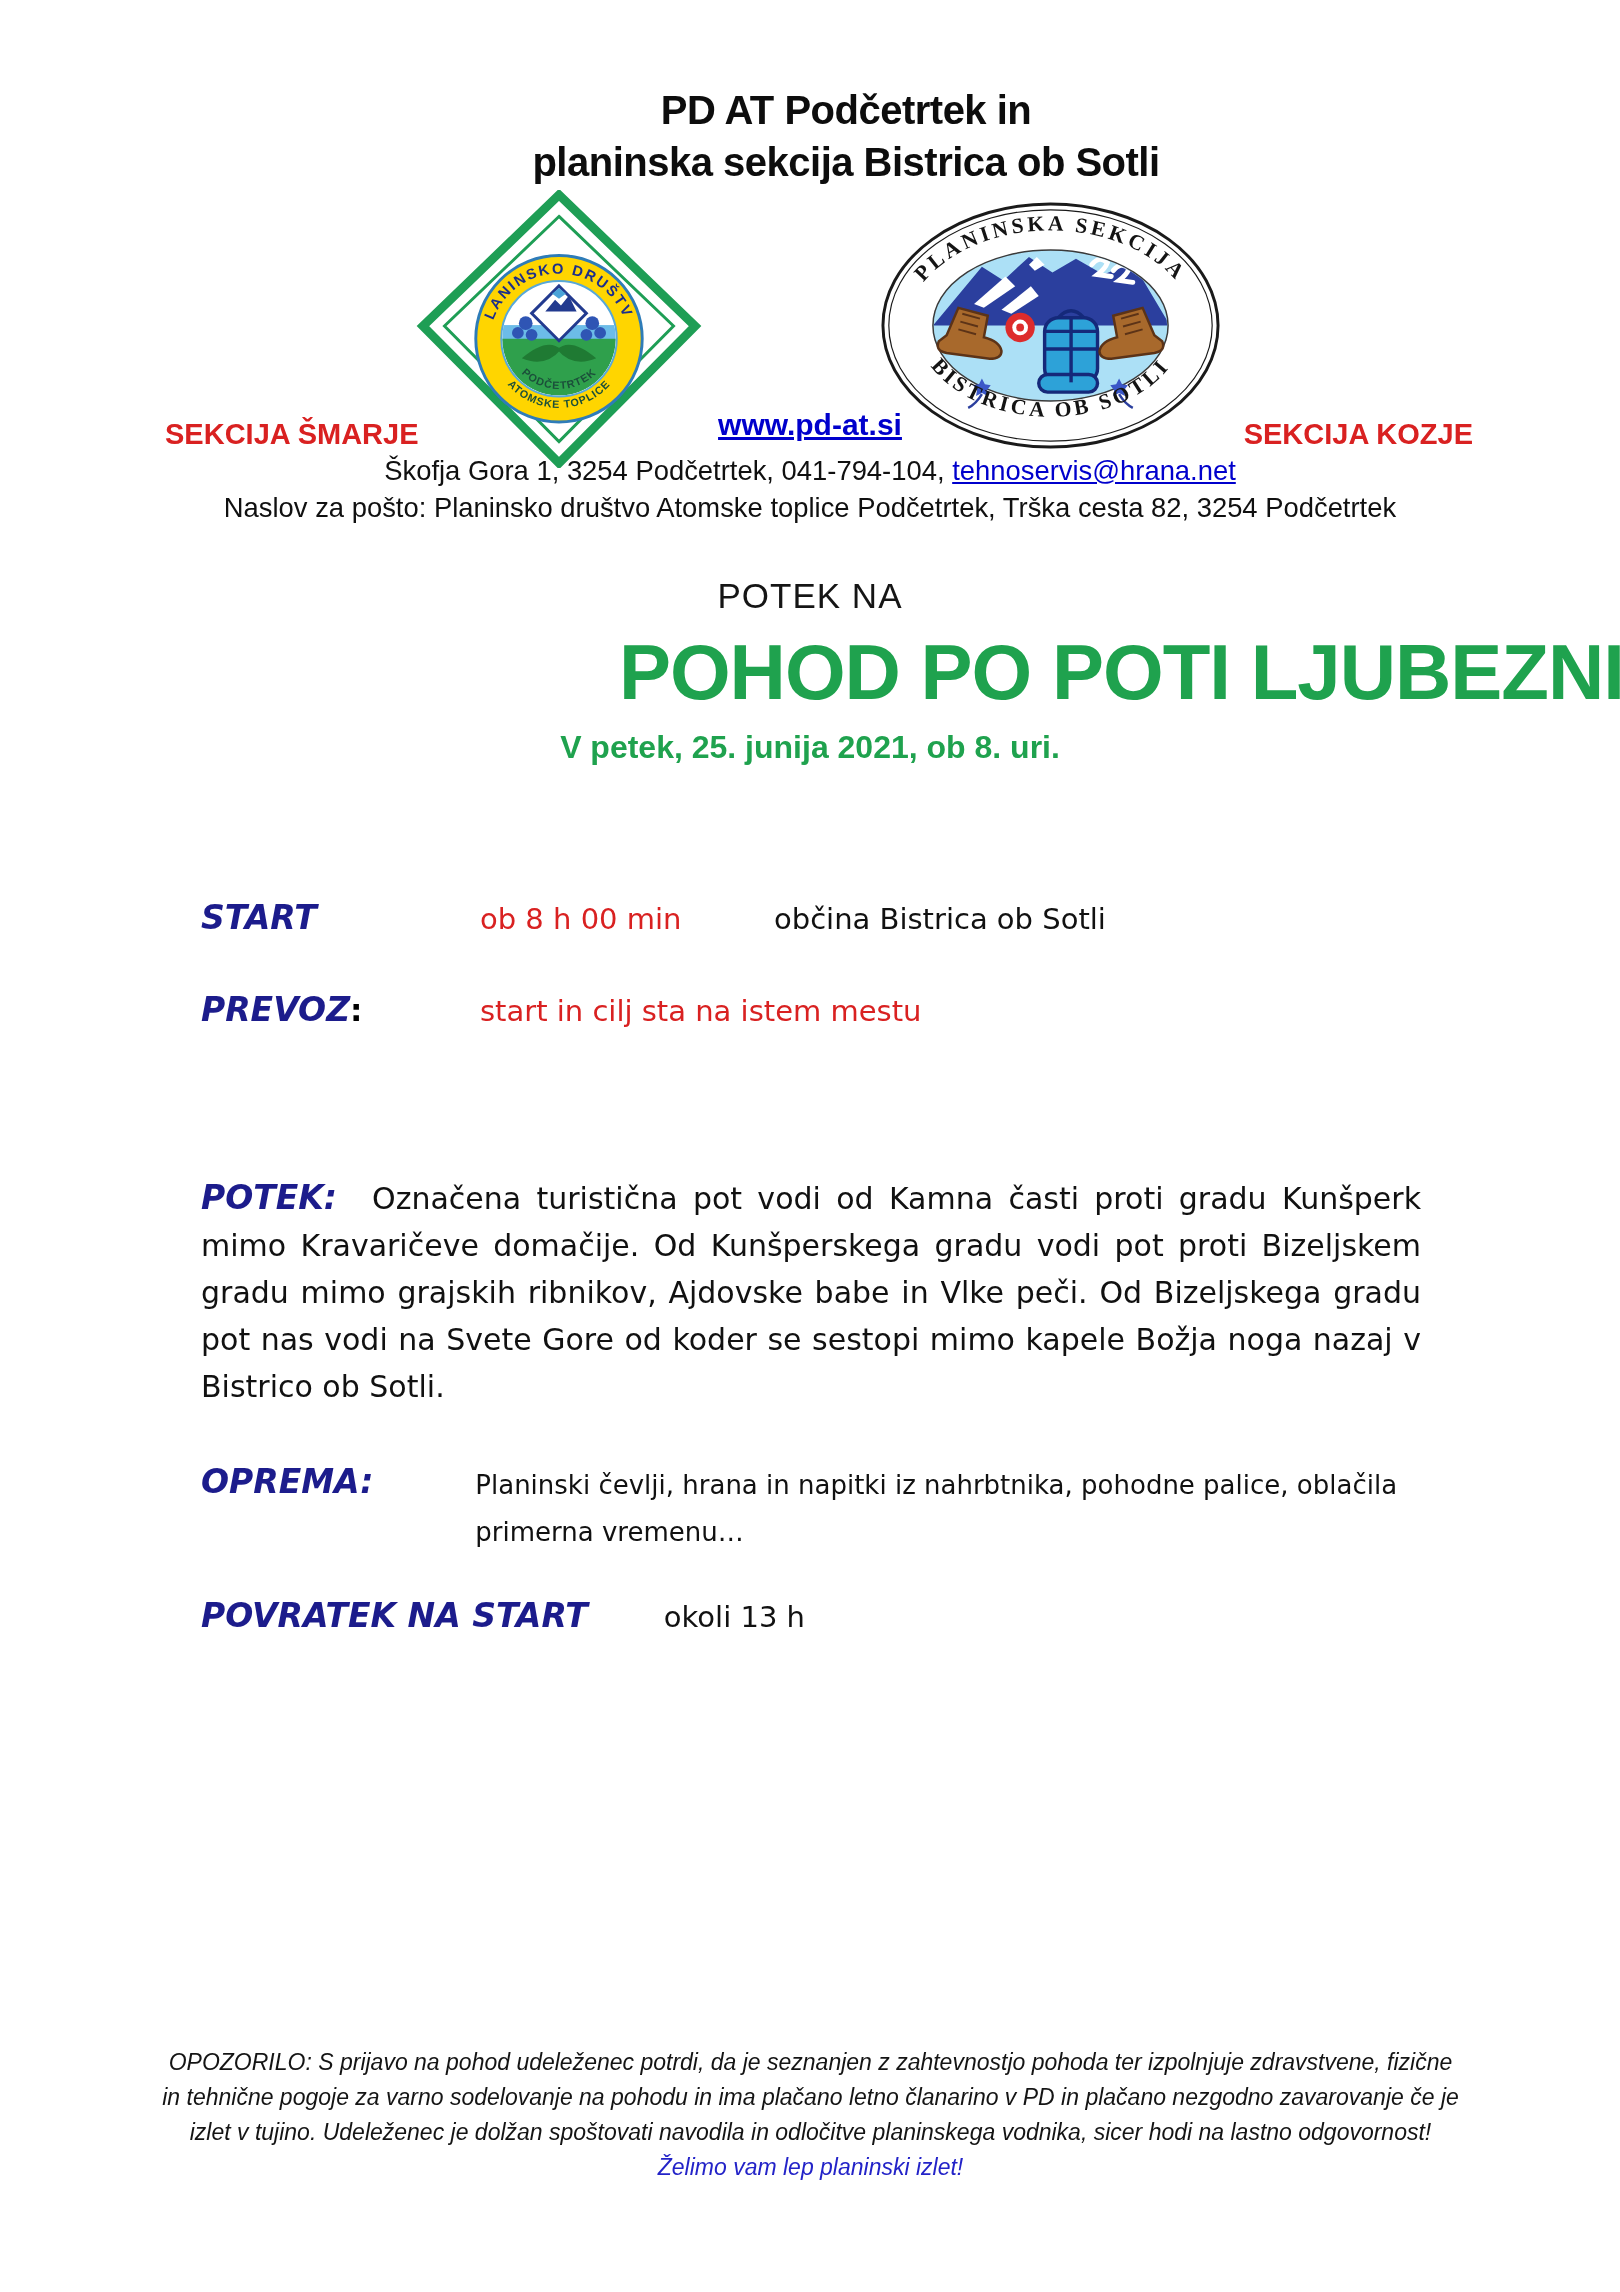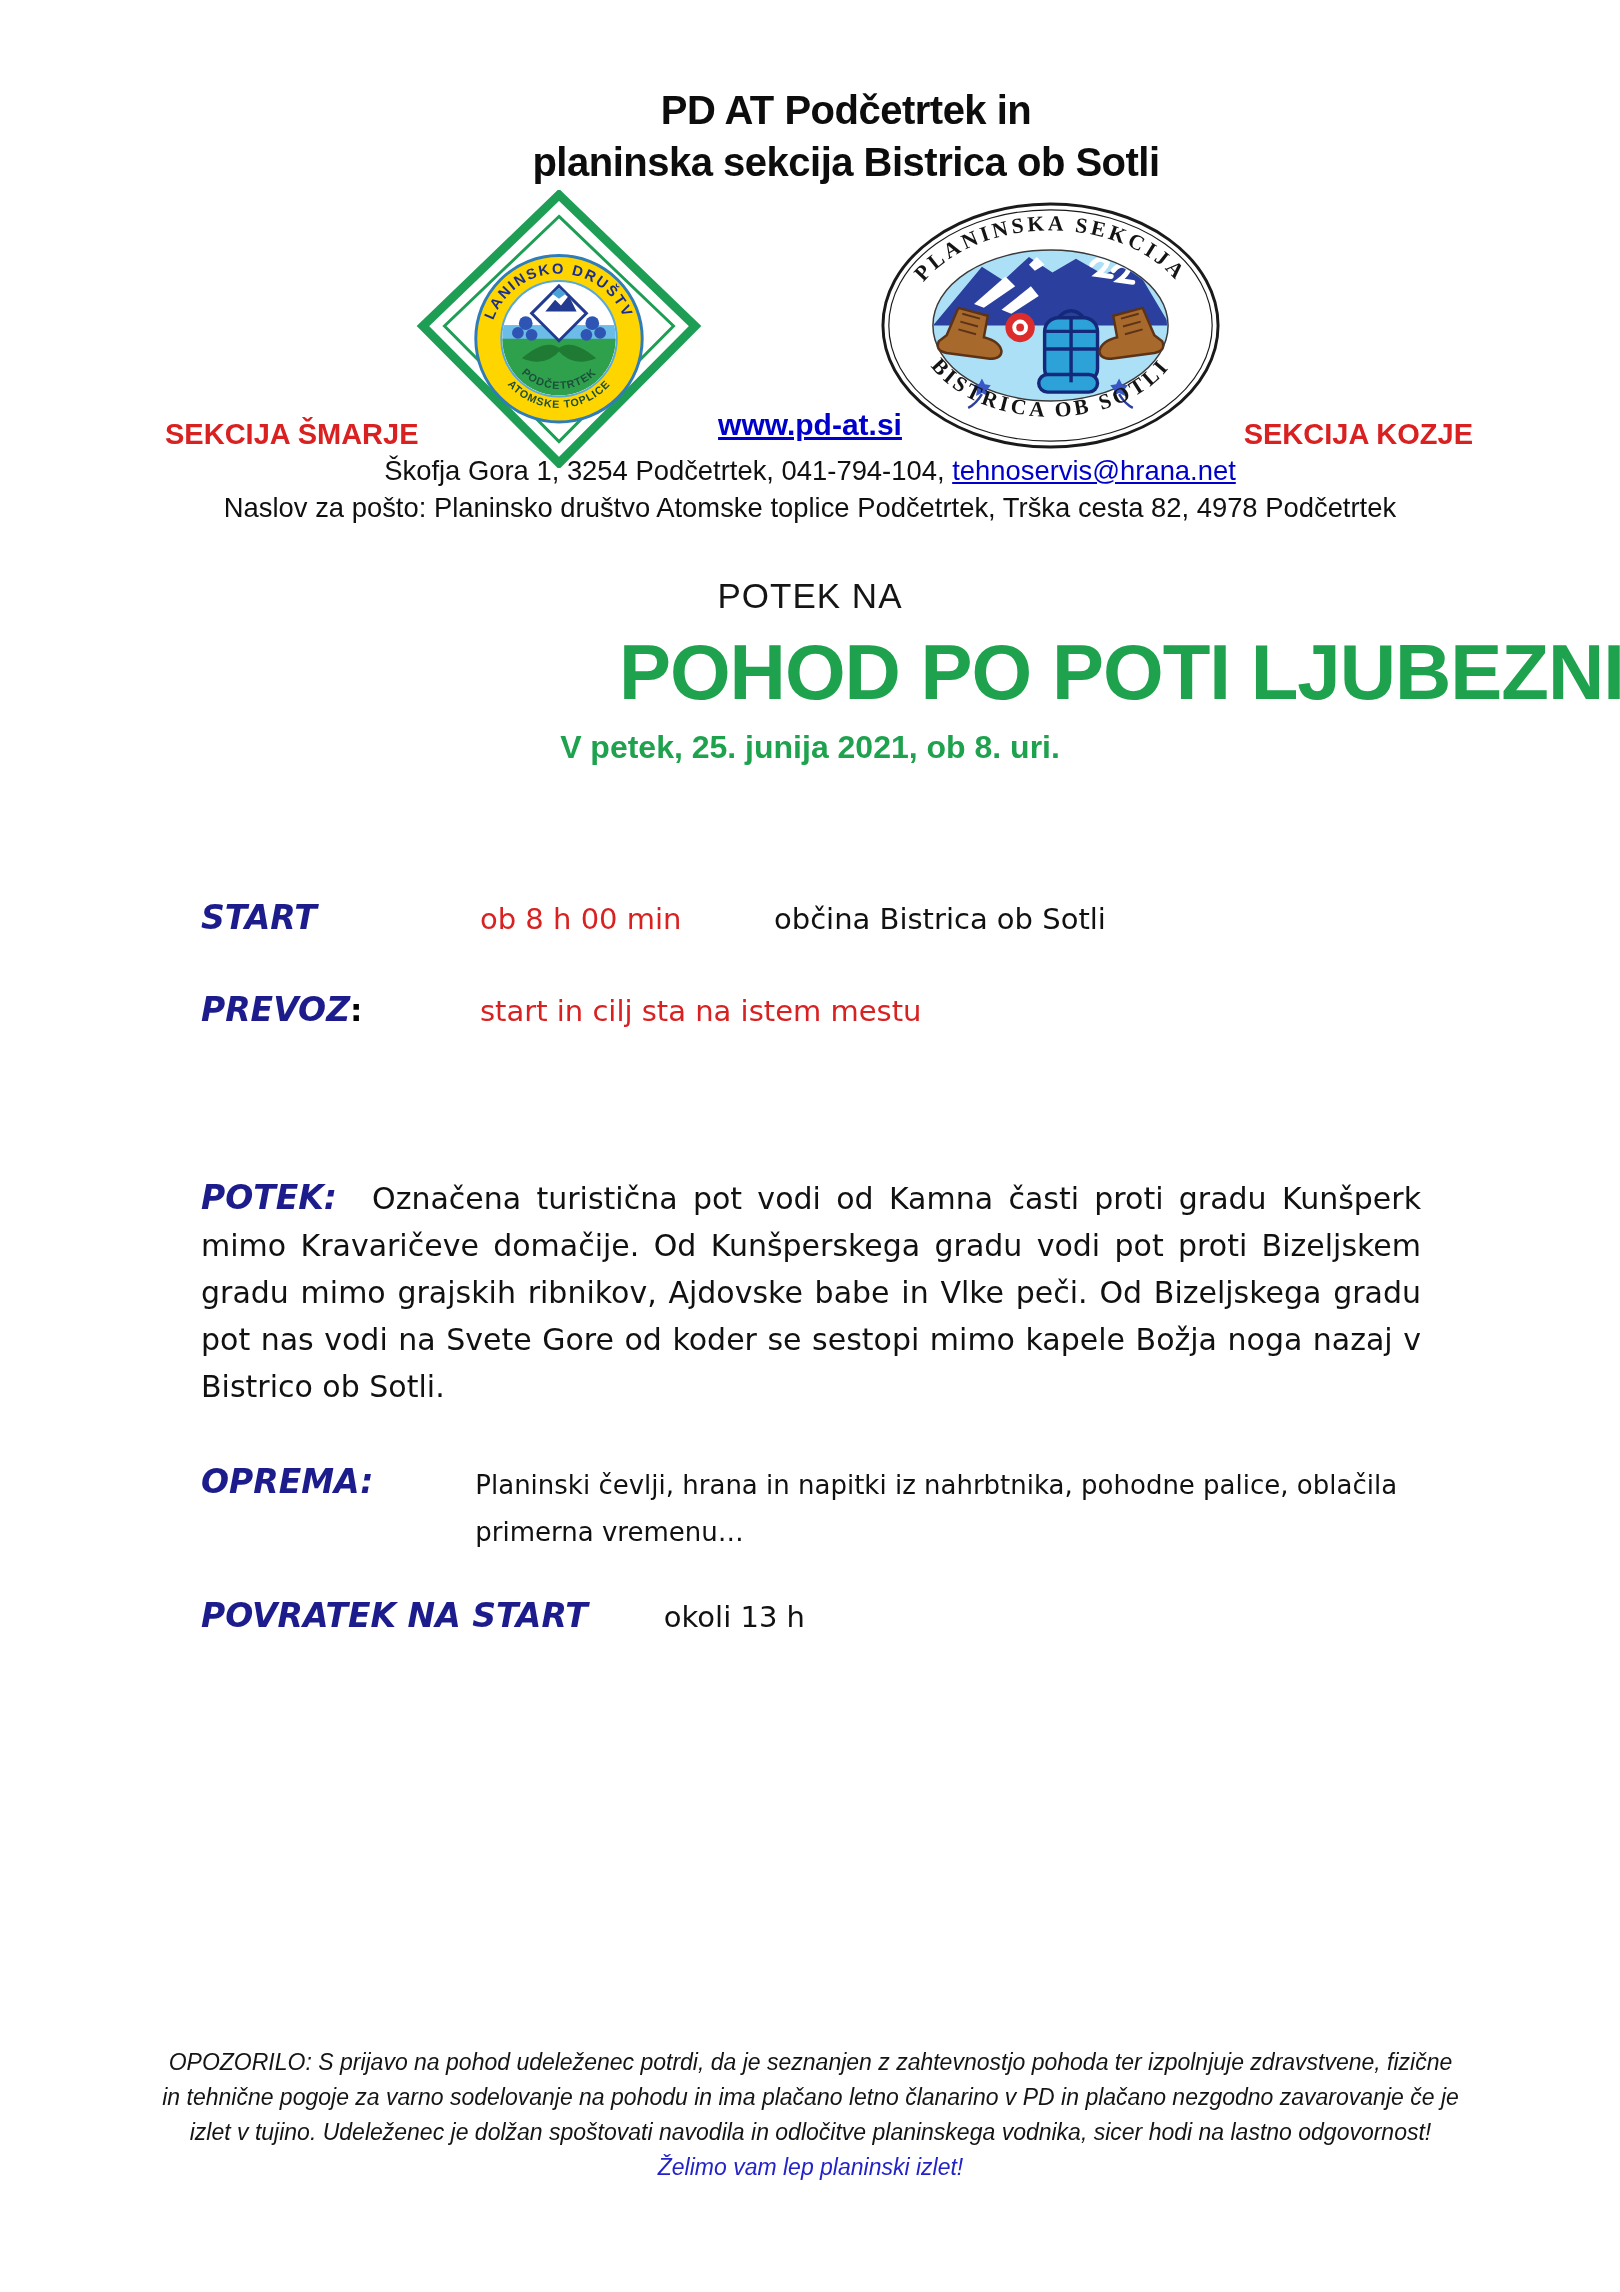--- a/index.html
+++ b/index.html
@@ -175,21 +175,21 @@
   <div class="sekcija sekcija-left">SEKCIJA ŠMARJE</div>
   <div class="weblink-row">
     <a class="weblink">www.pd-at.si</a>
   </div>
   <div class="sekcija sekcija-right">SEKCIJA KOZJE</div>
 
   <div class="addr addr1">
     <span>Škofja Gora 1, 3254 Podčetrtek, 041-794-104,</span>
     <a class="email">tehnoservis@hrana.net</a>
   </div>
-  <div class="addr addr2">Naslov za pošto: Planinsko društvo Atomske toplice Podčetrtek, Trška cesta 82, 4978 Podčetrtek</div>
+  <div class="addr addr2">Naslov za pošto: Planinsko društvo Atomske toplice Podčetrtek, Trška cesta 82, 3254 Podčetrtek</div>
 
   <div class="vabijo">POTEK NA</div>
   <h1 class="title">POHOD PO POTI LJUBEZNI</h1>
   <div class="date">V petek, 25. junija 2021, ob 8. uri.</div>
 
   <div class="row row-start">
     <span class="lbl w285">START</span><span class="red w300">ob 8 h 00 min</span><span class="blk">občina Bistrica ob Sotli</span>
   </div>
 
   <div class="row row-prevoz">

